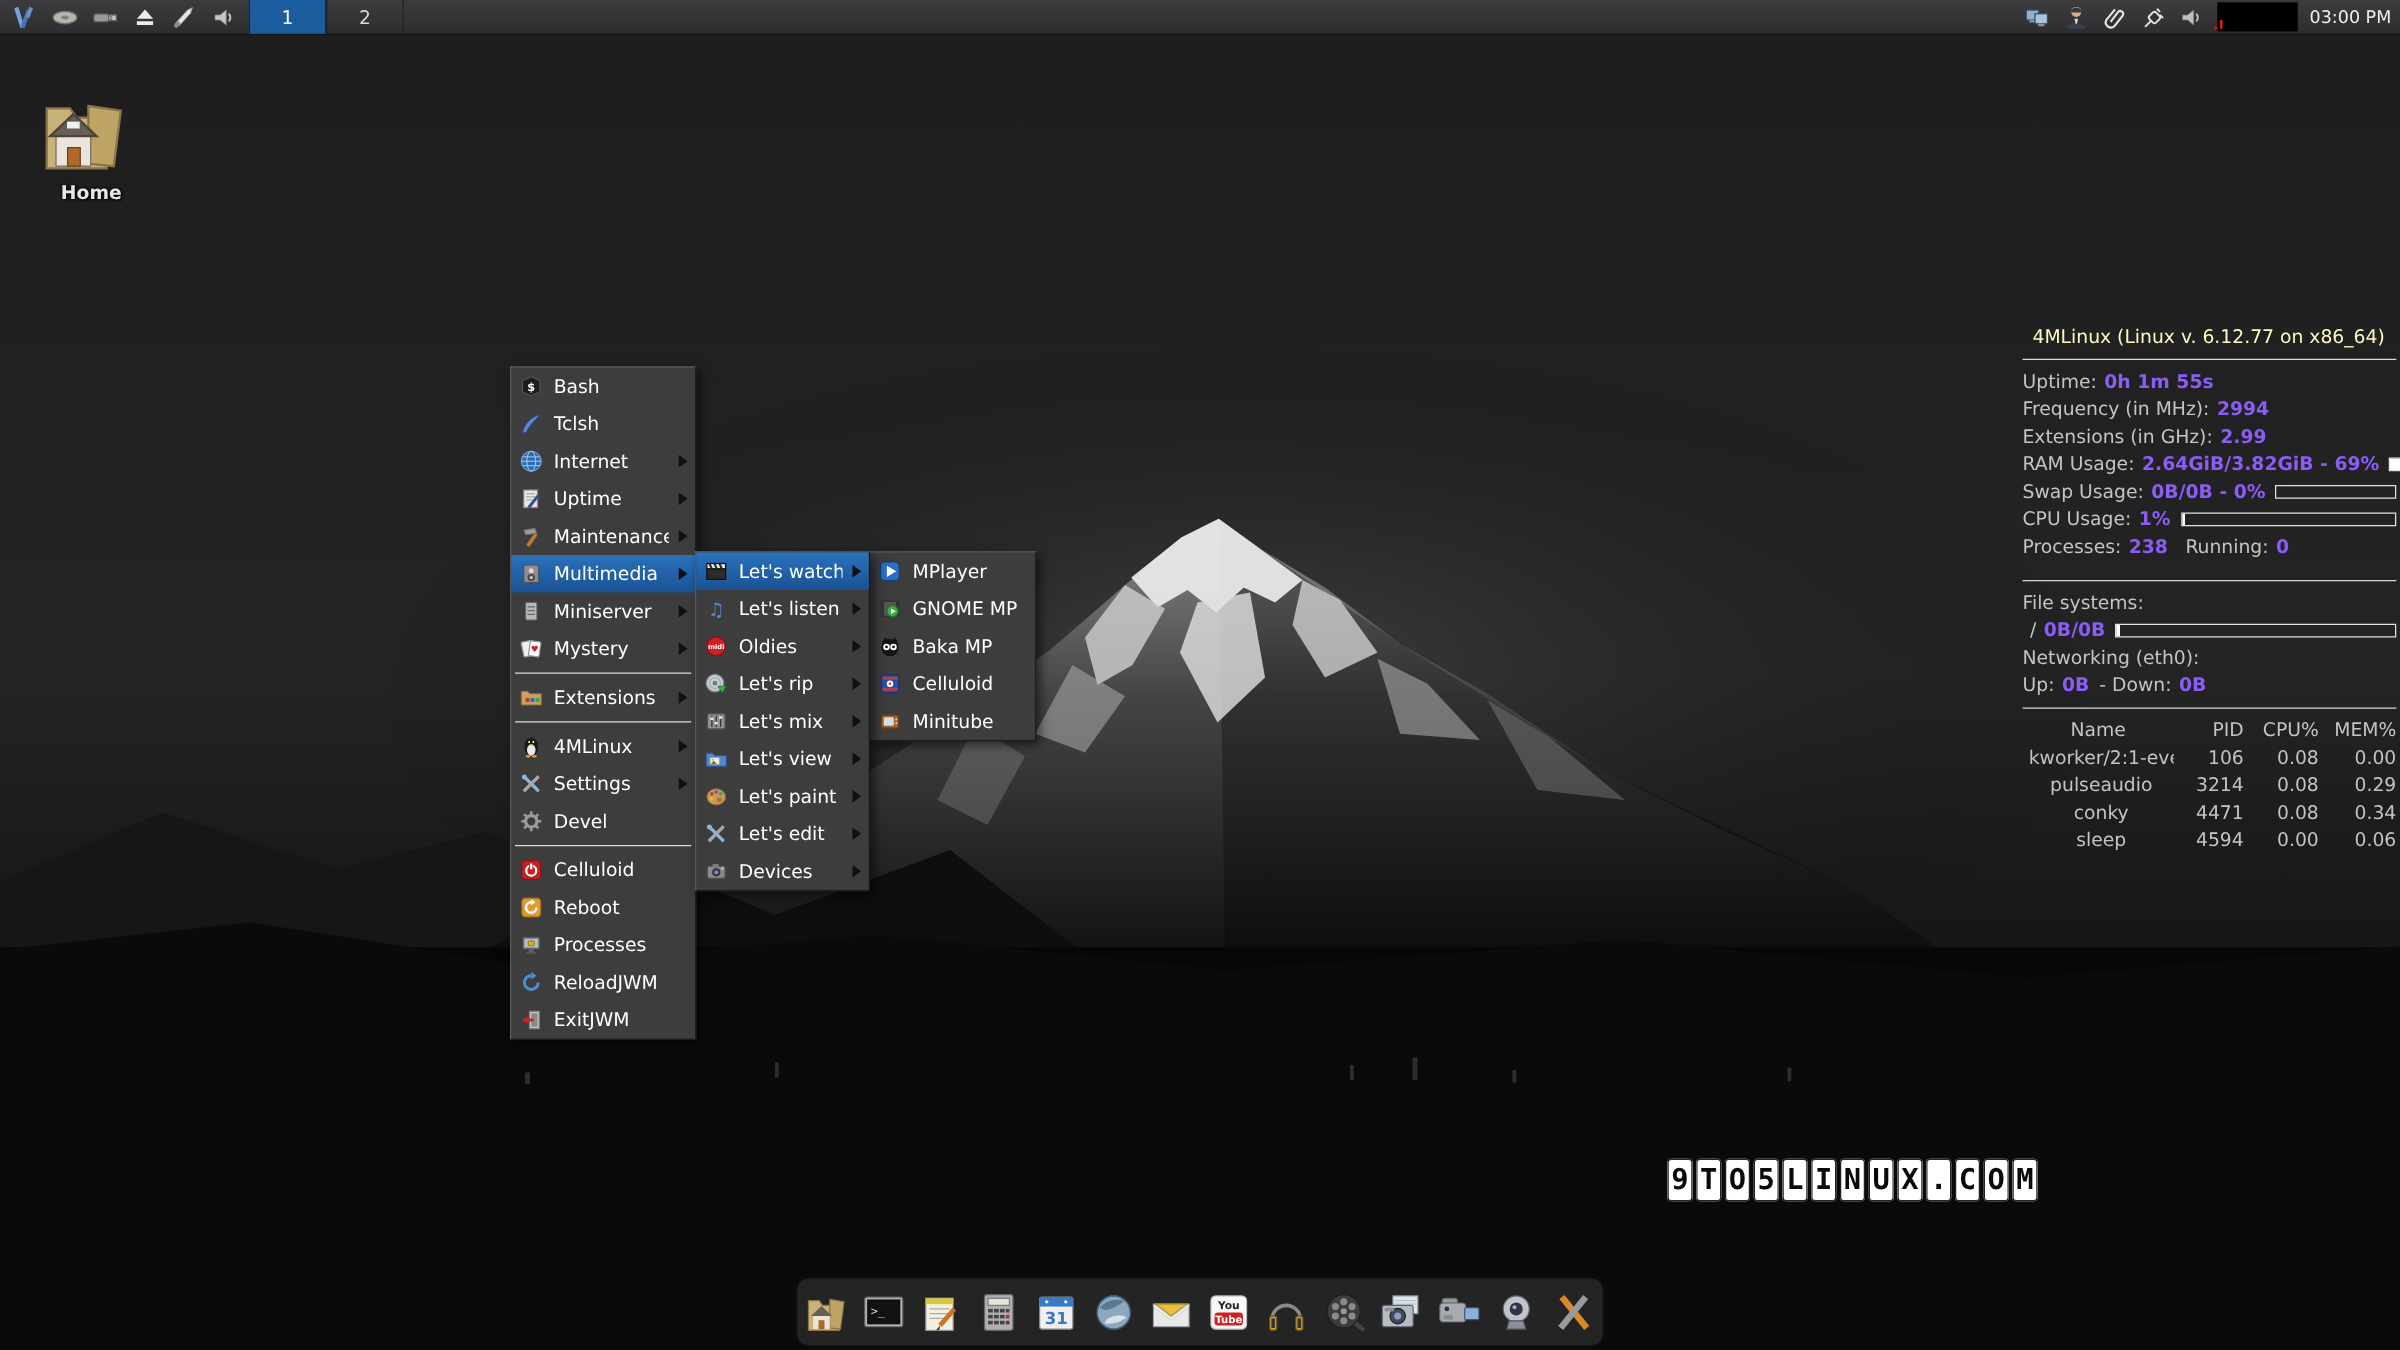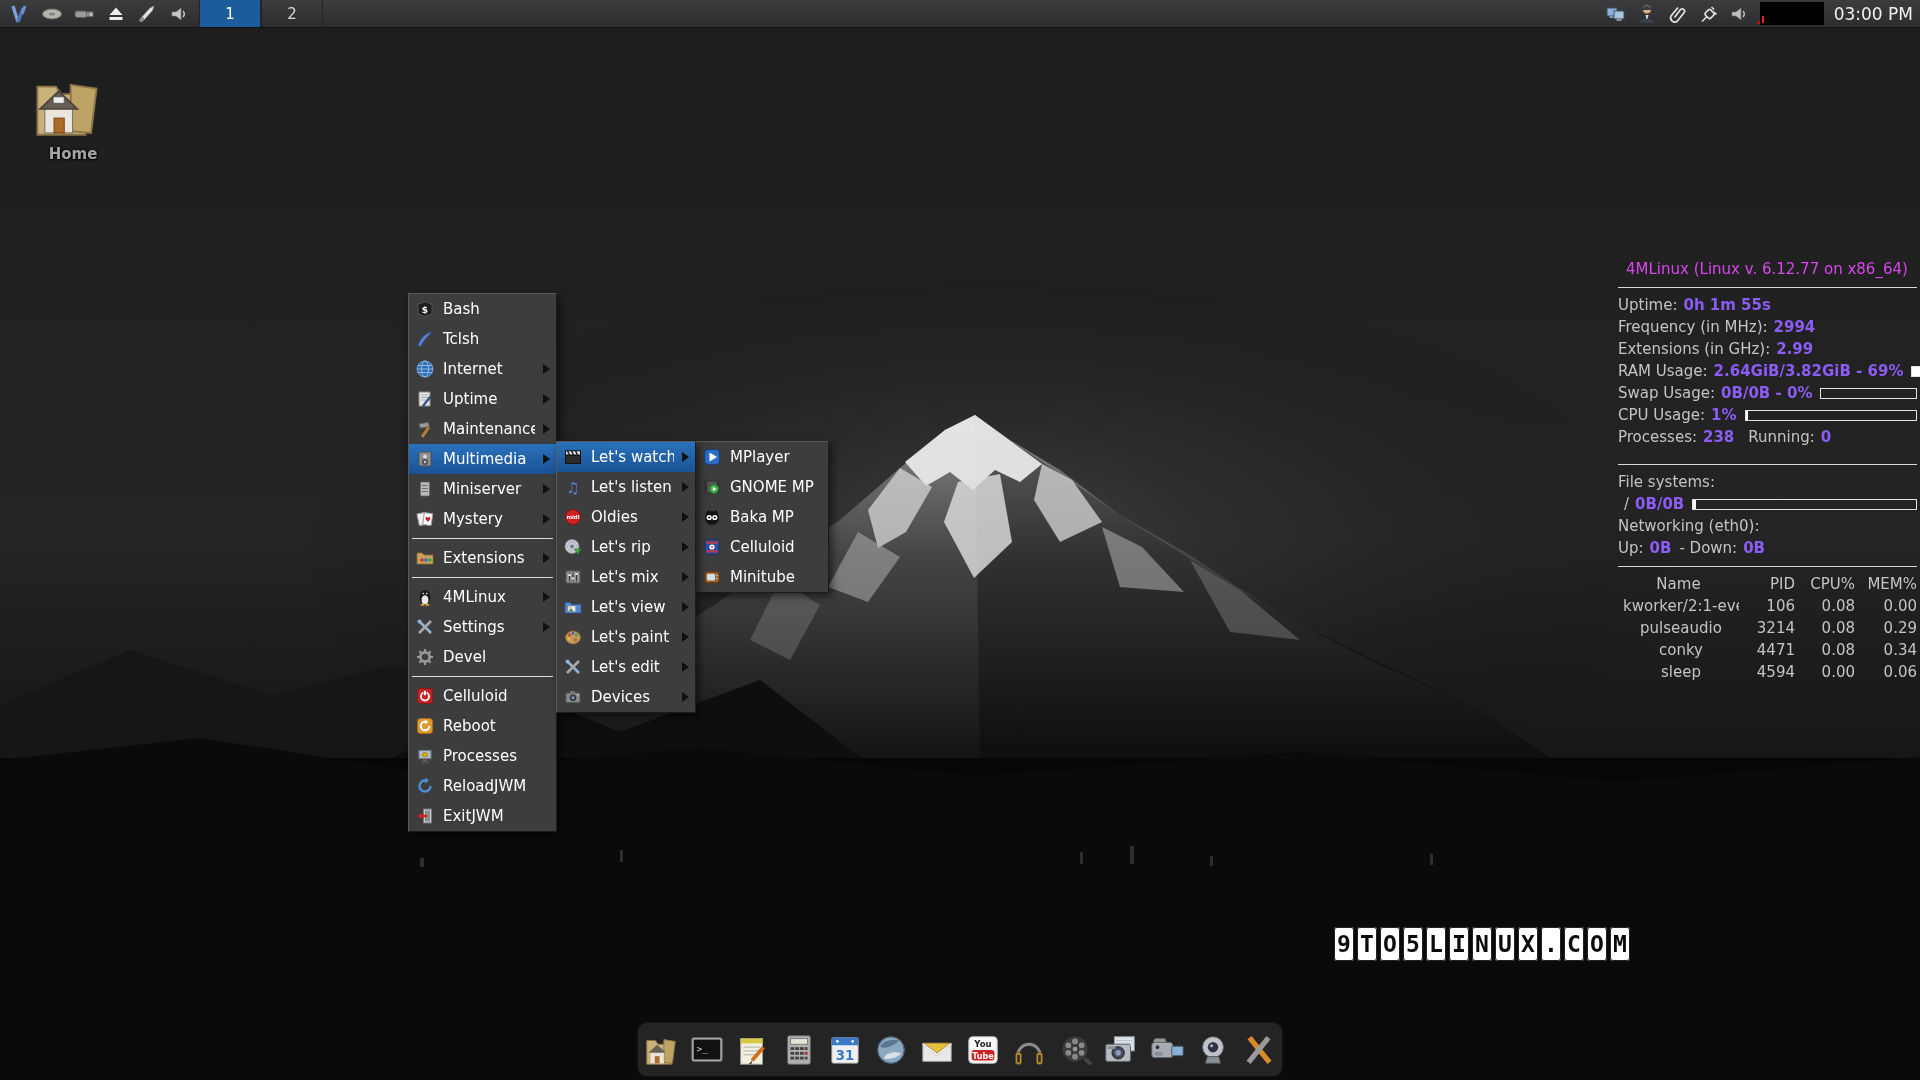--- a/index.html
+++ b/index.html
@@ -17,25 +17,25 @@
   .pl-icons{display:flex;align-items:center;gap:9px;padding:0 8px 0 8px;}
   .pl-icons .picon{width:23px;height:23px;display:flex;align-items:center;justify-content:center;}
   .ws{width:60px;display:flex;align-items:center;justify-content:center;
       color:#d8d8d8;font-size:15px;border-left:1px solid #232325;border-right:1px solid #232325;}
   .ws.active{background:#1b5c9c;color:#fff;}
   .tray{margin-left:auto;display:flex;align-items:center;gap:8px;padding-right:3px;}
   .tray .picon{width:23px;height:23px;display:flex;align-items:center;justify-content:center;}
   .graph-widget{width:62px;height:21px;background:#000;border:1px solid #000;position:relative;}
   .graph-widget .tick{position:absolute;left:1px;bottom:1px;width:2px;height:7px;background:#d22;}
   .graph-widget .dot{position:absolute;left:-4px;bottom:0px;width:3px;height:3px;background:#c11;border-radius:50%;}
-  .clock{color:#f0f0f0;font-size:17px;display:flex;align-items:center;padding:0 7px;}
+  .clock{color:#f0f0f0;font-size:14px;display:flex;align-items:center;padding:0 7px;}
 
   
   .desktop-icon{position:absolute;left:30px;top:70px;width:86px;text-align:center;z-index:5;cursor:default;}
-  .desktop-icon .lbl{color:#a3a3a3;font-weight:bold;font-size:15px;margin-top:1px;
+  .desktop-icon .lbl{color:#e5e5e5;font-weight:bold;font-size:15px;margin-top:1px;
                      text-shadow:1px 1px 2px #000,0 0 3px #000;}
 
   
   .menu{position:absolute;background:#3d3d3d;z-index:40;
         border:1px solid #5a5a5a;border-right-color:#1b1b1b;border-bottom-color:#1b1b1b;
         box-shadow:3px 3px 8px rgba(0,0,0,.55);}
   .mrow{height:30px;display:flex;align-items:center;gap:8px;padding:0 5px 0 6px;
         color:#fff;font-size:15px;white-space:nowrap;cursor:default;}
   .mrow.sel{background:linear-gradient(#2a72bc,#1a5294);}
   .mi{width:20px;height:20px;flex:0 0 20px;}
@@ -43,21 +43,21 @@
   .marr{width:0;height:0;border-left:7px solid #101010;border-top:5px solid transparent;
         border-bottom:5px solid transparent;margin-right:1px;flex:0 0 auto;}
   .msep{height:1px;background:#dcdcdc;margin:4px 3px;}
   .main-menu{left:408px;top:293px;width:147px;}
   .sub-menu{left:556px;top:441px;width:138px;}
   .subsub-menu{left:695px;top:441px;width:132px;}
 
   
   .conky{position:absolute;left:1618px;top:258px;width:299px;z-index:10;
          color:#c4c4c4;font-size:15px;line-height:22px;}
-  .conky .c-title{color:#d946ef;padding-left:8px;white-space:nowrap;}
+  .conky .c-title{color:#fef9c3;padding-left:8px;white-space:nowrap;}
   .conky .hr{height:1px;background:#d8d8d8;margin:7px 0 6px 0;}
   .crow{display:flex;align-items:center;white-space:nowrap;}
   .crow .lab{margin-right:6px;}
   .crow .val{color:#8b5cf6;font-weight:bold;}
   .crow .lab2{margin:0 6px 0 14px;}
   .cbar{flex:1;height:9px;border:1px solid #e2e2e2;margin-left:8px;min-width:40px;}
   .cbar>div{height:100%;background:#fff;}
   .ptable{display:grid;grid-template-columns:1fr 56px 60px 62px;line-height:22px;}
   .ptable .c{white-space:nowrap;overflow:hidden;text-align:center;}
   .ptable .num{text-align:right;}

